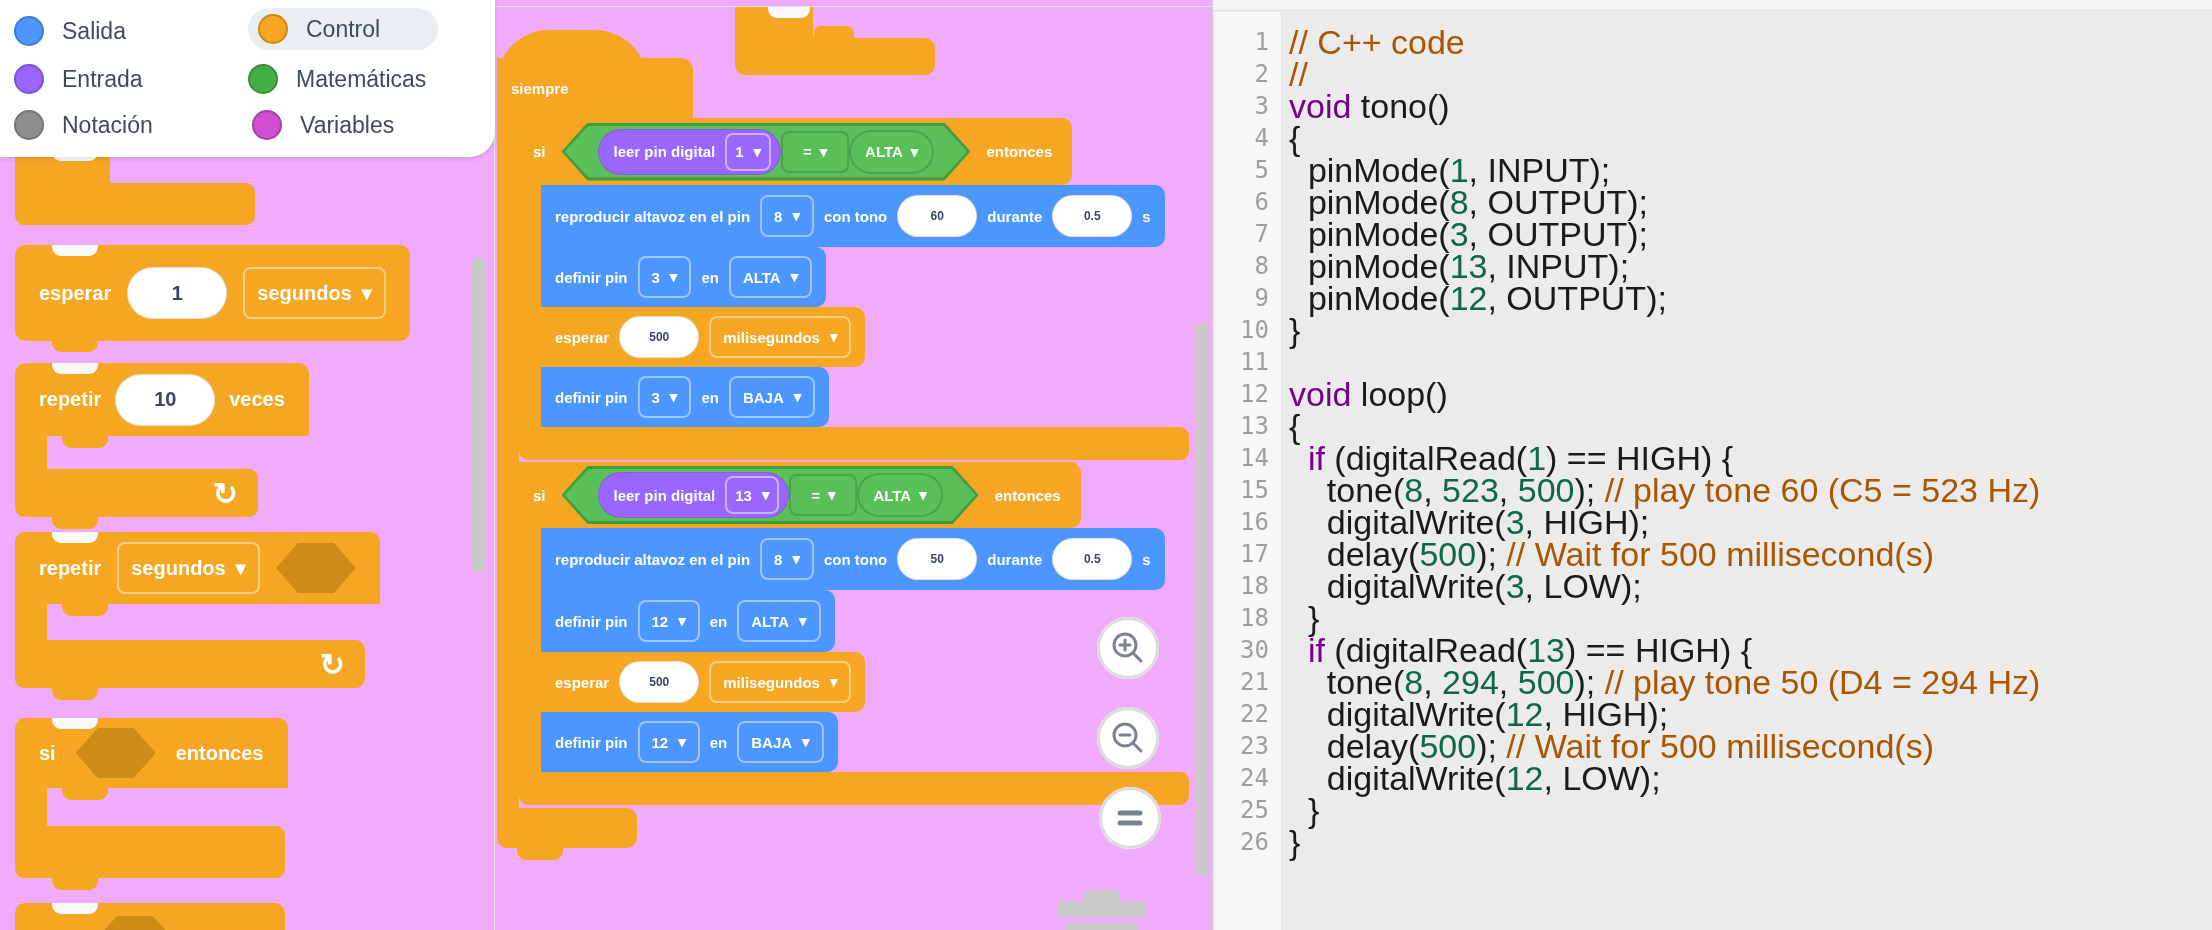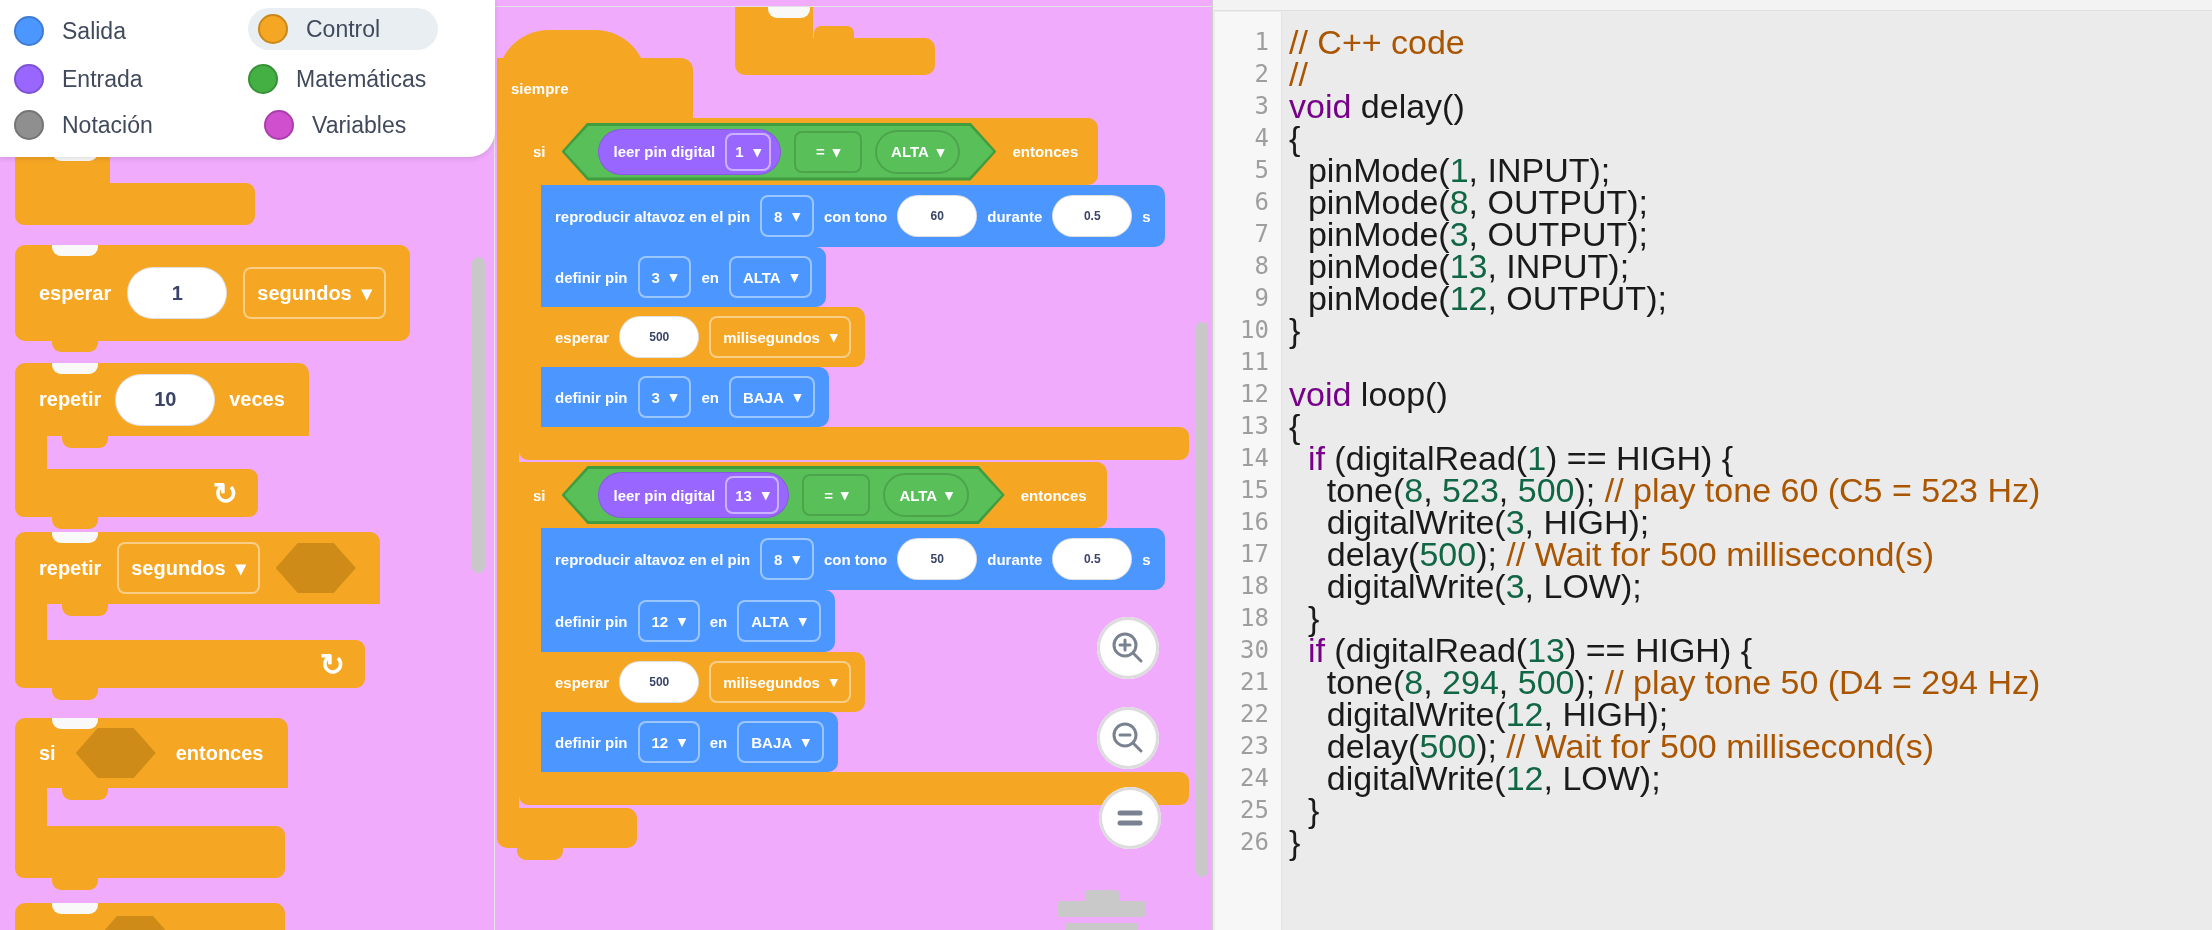--- a/index.html
+++ b/index.html
@@ -39,21 +39,21 @@
   .wblue{background:#4C97FF;}
   .oval.w{height:42px;min-width:56px;font-size:12px;padding:0 12px;}
   .dd.w{height:42px;font-size:15px;}
   .arm{position:absolute;background:#F5A623;}
   .bar{position:absolute;background:#F5A623;border-radius:0 9px 9px 9px;}
   .hexwrap{position:relative;height:58px;display:flex;align-items:center;}
   .hex-outer{position:absolute;inset:0;background:#3F9C3F;
      clip-path:polygon(26px 0,calc(100% - 26px) 0,100% 50%,calc(100% - 26px) 100%,26px 100%,0 50%);}
   .hex-inner{position:absolute;inset:3px;background:#59C059;
      clip-path:polygon(24px 0,calc(100% - 24px) 0,100% 50%,calc(100% - 24px) 100%,24px 100%,0 50%);}
-  .hex-content{position:relative;display:flex;align-items:center;gap:13px;padding:0 36px;}
+  .hex-content{position:relative;display:flex;align-items:center;gap:0;padding:0 36px;}
   .pill{background:#9966FF;border-radius:999px;height:46px;display:flex;align-items:center;gap:10px;
         padding:0 10px 0 16px;box-shadow:inset 0 0 0 1px rgba(0,0,0,.12);}
   .pill .dd{height:38px;box-shadow:inset 0 0 0 2px rgba(255,255,255,.5);font-size:15px;padding:0 10px;}
   .gfield{background:#59C059;box-shadow:inset 0 0 0 2px rgba(0,0,0,.15);display:flex;align-items:center;
           justify-content:center;gap:8px;font-weight:700;font-size:15px;}
   .gfield.sq{height:42px;min-width:52px;border-radius:8px;padding:0 8px;}
   .gfield.ov{height:44px;border-radius:999px;padding:0 16px;}
   .dome{position:absolute;background:#F5A623;border-radius:78px 78px 0 0;}
 
   
@@ -95,21 +95,21 @@
       <span>Notación</span>
     </div>
     <div class="cat sel" style="left:258px;top:8px">
       <span class="dot" style="background: rgb(245, 166, 35);"></span>
       <span>Control</span>
     </div>
     <div class="cat" style="left:248px;top:58px">
       <span class="dot" style="background: rgb(68, 176, 68);"></span>
       <span>Matemáticas</span>
     </div>
-    <div class="cat" style="left:264px;top:104px">
+    <div class="cat" style="left:252px;top:104px">
       <span class="dot" style="background: rgb(207, 79, 207);"></span>
       <span>Variables</span>
     </div>
   </div>
 
   <div>
     <div class="pblock" style="left:15px;top:150px;width:95px;height:40px;padding:0"></div>
     <div class="notchcut" style="left:52px;top:150px"></div>
     <div class="bumpup" style="left:54px;top:172px"></div>
     <div class="pblock" style="left:15px;top:183px;width:240px;height:42px;border-radius:0 9px 9px 9px;padding:0"></div>
@@ -405,21 +405,21 @@
           <div class="ln">22</div>
           <div class="ln">23</div>
           <div class="ln">24</div>
           <div class="ln">25</div>
           <div class="ln">26</div>
         </div>
     </div>
     <div id="code-lines">
         <div class="cl"><span class="c">// C++ code</span></div>
         <div class="cl"><span class="c">//</span></div>
-        <div class="cl"><span class="k">void</span><span class="p"> delay()</span></div>
+        <div class="cl"><span class="k">void</span><span class="p"> tono()</span></div>
         <div class="cl"><span class="p">{</span></div>
         <div class="cl"><span class="p">  pinMode(</span><span class="n">1</span><span class="p">, INPUT);</span></div>
         <div class="cl"><span class="p">  pinMode(</span><span class="n">8</span><span class="p">, OUTPUT);</span></div>
         <div class="cl"><span class="p">  pinMode(</span><span class="n">3</span><span class="p">, OUTPUT);</span></div>
         <div class="cl"><span class="p">  pinMode(</span><span class="n">13</span><span class="p">, INPUT);</span></div>
         <div class="cl"><span class="p">  pinMode(</span><span class="n">12</span><span class="p">, OUTPUT);</span></div>
         <div class="cl"><span class="p">}</span></div>
         <div class="cl"></div>
         <div class="cl"><span class="k">void</span><span class="p"> loop()</span></div>
         <div class="cl"><span class="p">{</span></div>

